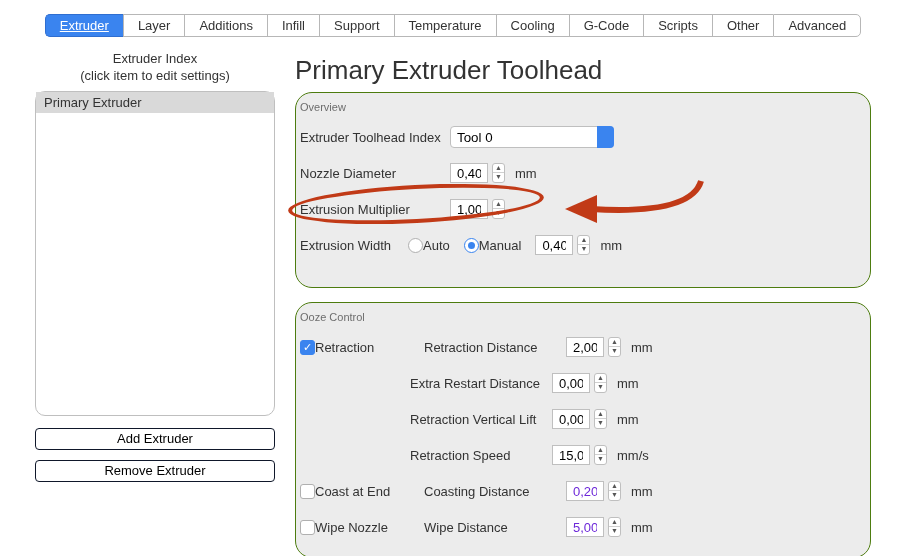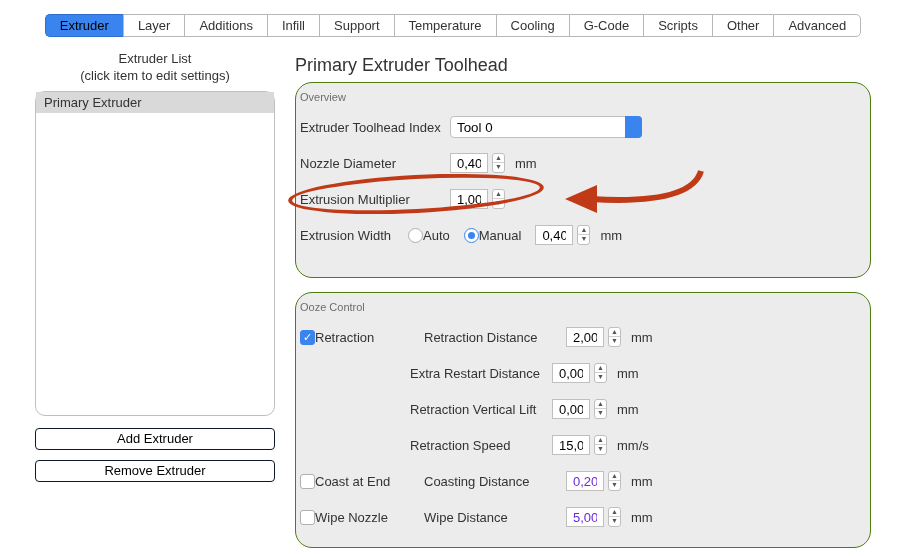--- a/index.html
+++ b/index.html
@@ -25,22 +25,23 @@
     border: 1px solid #b7b7b7;
     border-right: none;
     padding: 3px 14px;
     background: #fff;
     cursor: pointer;
   }
   .tabbar .tab:first-child { border-radius: 5px 0 0 5px; }
   .tabbar .tab:last-child { border-right: 1px solid #b7b7b7; border-radius: 0 5px 5px 0; }
   .tabbar .tab.active {
     background: #3a84ef;
-    color: #000000;
+    color: #ffffff;
     border-color: #2f6ed0;
+    text-decoration: underline;
   }
 
   .body {
     display: flex;
     gap: 20px;
     padding: 0 15px;
   }
 
   .sidebar {
     width: 240px;
@@ -74,21 +75,21 @@
     font-size: 13px;
   }
   .sidebar button.wide + button.wide { margin-top: 10px; }
 
   .main {
     flex: 1;
     position: relative;
   }
   .main h1 {
     margin: 4px 0 6px 0;
-    font-size: 18px;
+    font-size: 26px;
     font-weight: 500;
   }
 
   .group {
     border: 1px solid #4d7c0f;
     border-radius: 17px;
     padding: 14px 16px 18px 4px;
     margin-bottom: 14px;
     background: #ececec;
     position: relative;
@@ -105,21 +106,21 @@
     display: flex;
     align-items: center;
     margin-bottom: 12px;
     min-height: 24px;
   }
   .row:last-child { margin-bottom: 0; }
   .row .lbl { min-width: 150px; }
   .row .lbl2 { min-width: 142px; }
 
   select.combo {
-    width: 192px;
+    width: 164px;
     height: 22px;
     border: 1px solid #bfbfbf;
     border-radius: 4px;
     background: #fff;
     padding: 0 20px 0 6px;
     appearance: none;
     position: relative;
   }
   .combo-wrap {
     position: relative;
@@ -239,21 +240,21 @@
       <div class="tab">G-Code</div>
       <div class="tab">Scripts</div>
       <div class="tab">Other</div>
       <div class="tab">Advanced</div>
     </div>
 
   <div class="body">
 
     <div class="sidebar">
       <div class="heading">
-        <span>Extruder List</span><br>
+        <span>Extruder Index</span><br>
         <span>(click item to edit settings)</span>
       </div>
       <div class="extruder-list">
         <div class="item selected">Primary Extruder</div>
       </div>
       <button class="wide">Add Extruder</button>
       <button class="wide">Remove Extruder</button>
     </div>
 
     <div class="main">

